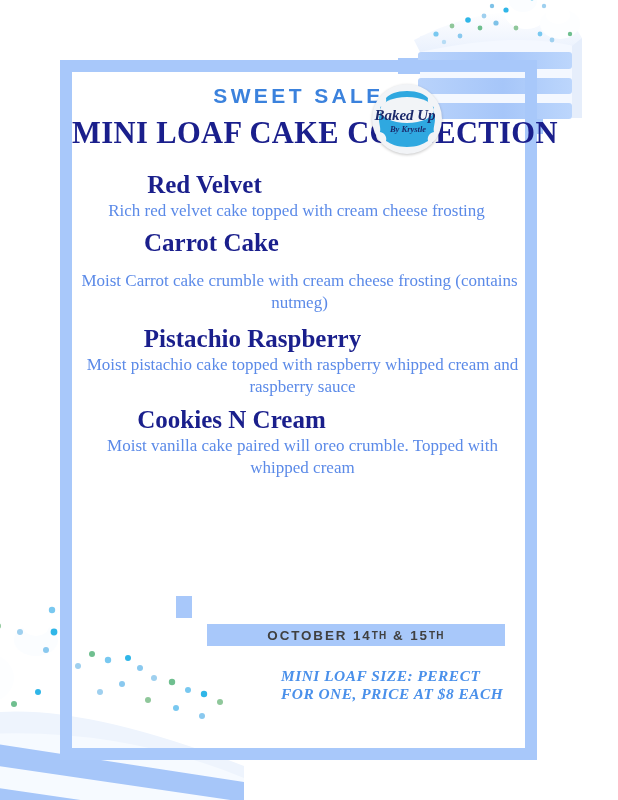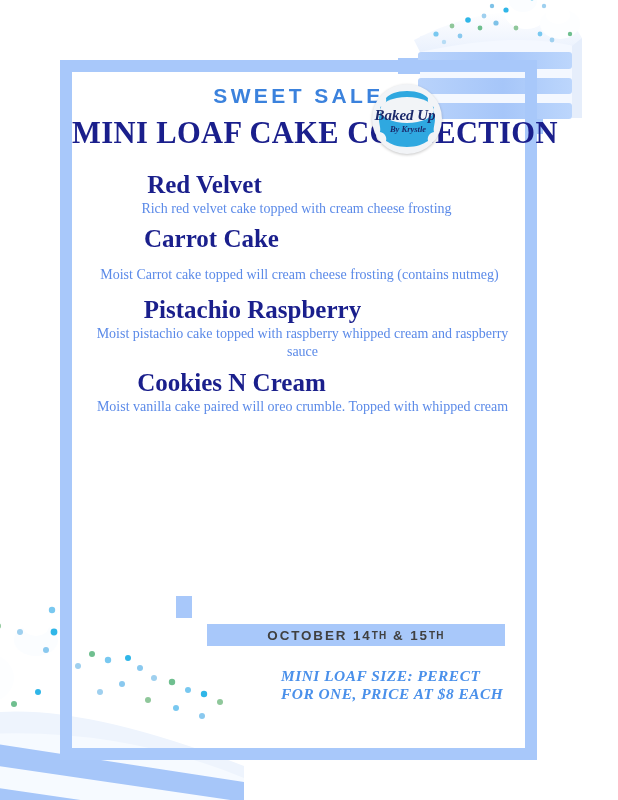--- a/index.html
+++ b/index.html
@@ -96,21 +96,21 @@
   .item-name {
     color: #1a1f8c;
     font-family: "Liberation Serif", serif;
     font-weight: bold;
     line-height: 1.12;
     white-space: nowrap;
   }
   .item-desc {
     color: #5b8ae8;
     font-family: "Liberation Serif", serif;
-    font-size: 14px;
+    font-size: 17px;
     line-height: 1.28;
     margin-top: 1px;
   }
 
   
   .m0 .item-name { font-size: 25px; margin-left: -196px; }
   .m0 { margin-bottom: 7px; }
   .m0 .item-desc { margin-left: -12px; }
 
   .m1 .item-name { font-size: 25px; margin-left: -182px; }
@@ -280,21 +280,21 @@
 
     <div id="menu">
 
       <div class="menu-item m0">
         <div class="item-name">Red Velvet</div>
         <div class="item-desc">Rich red velvet cake topped with cream cheese frosting</div>
       </div>
 
       <div class="menu-item m1">
         <div class="item-name">Carrot Cake</div>
-        <div class="item-desc">Moist Carrot cake topped will cream cheese frosting (contains nutmeg)</div>
+        <div class="item-desc">Moist Carrot cake crumble with cream cheese frosting (contains nutmeg)</div>
       </div>
 
       <div class="menu-item m2">
         <div class="item-name">Pistachio Raspberry</div>
         <div class="item-desc">Moist pistachio cake topped with raspberry whipped cream and raspberry sauce</div>
       </div>
 
       <div class="menu-item m3">
         <div class="item-name">Cookies N Cream</div>
         <div class="item-desc">Moist vanilla cake paired will oreo crumble. Topped with whipped cream</div>

